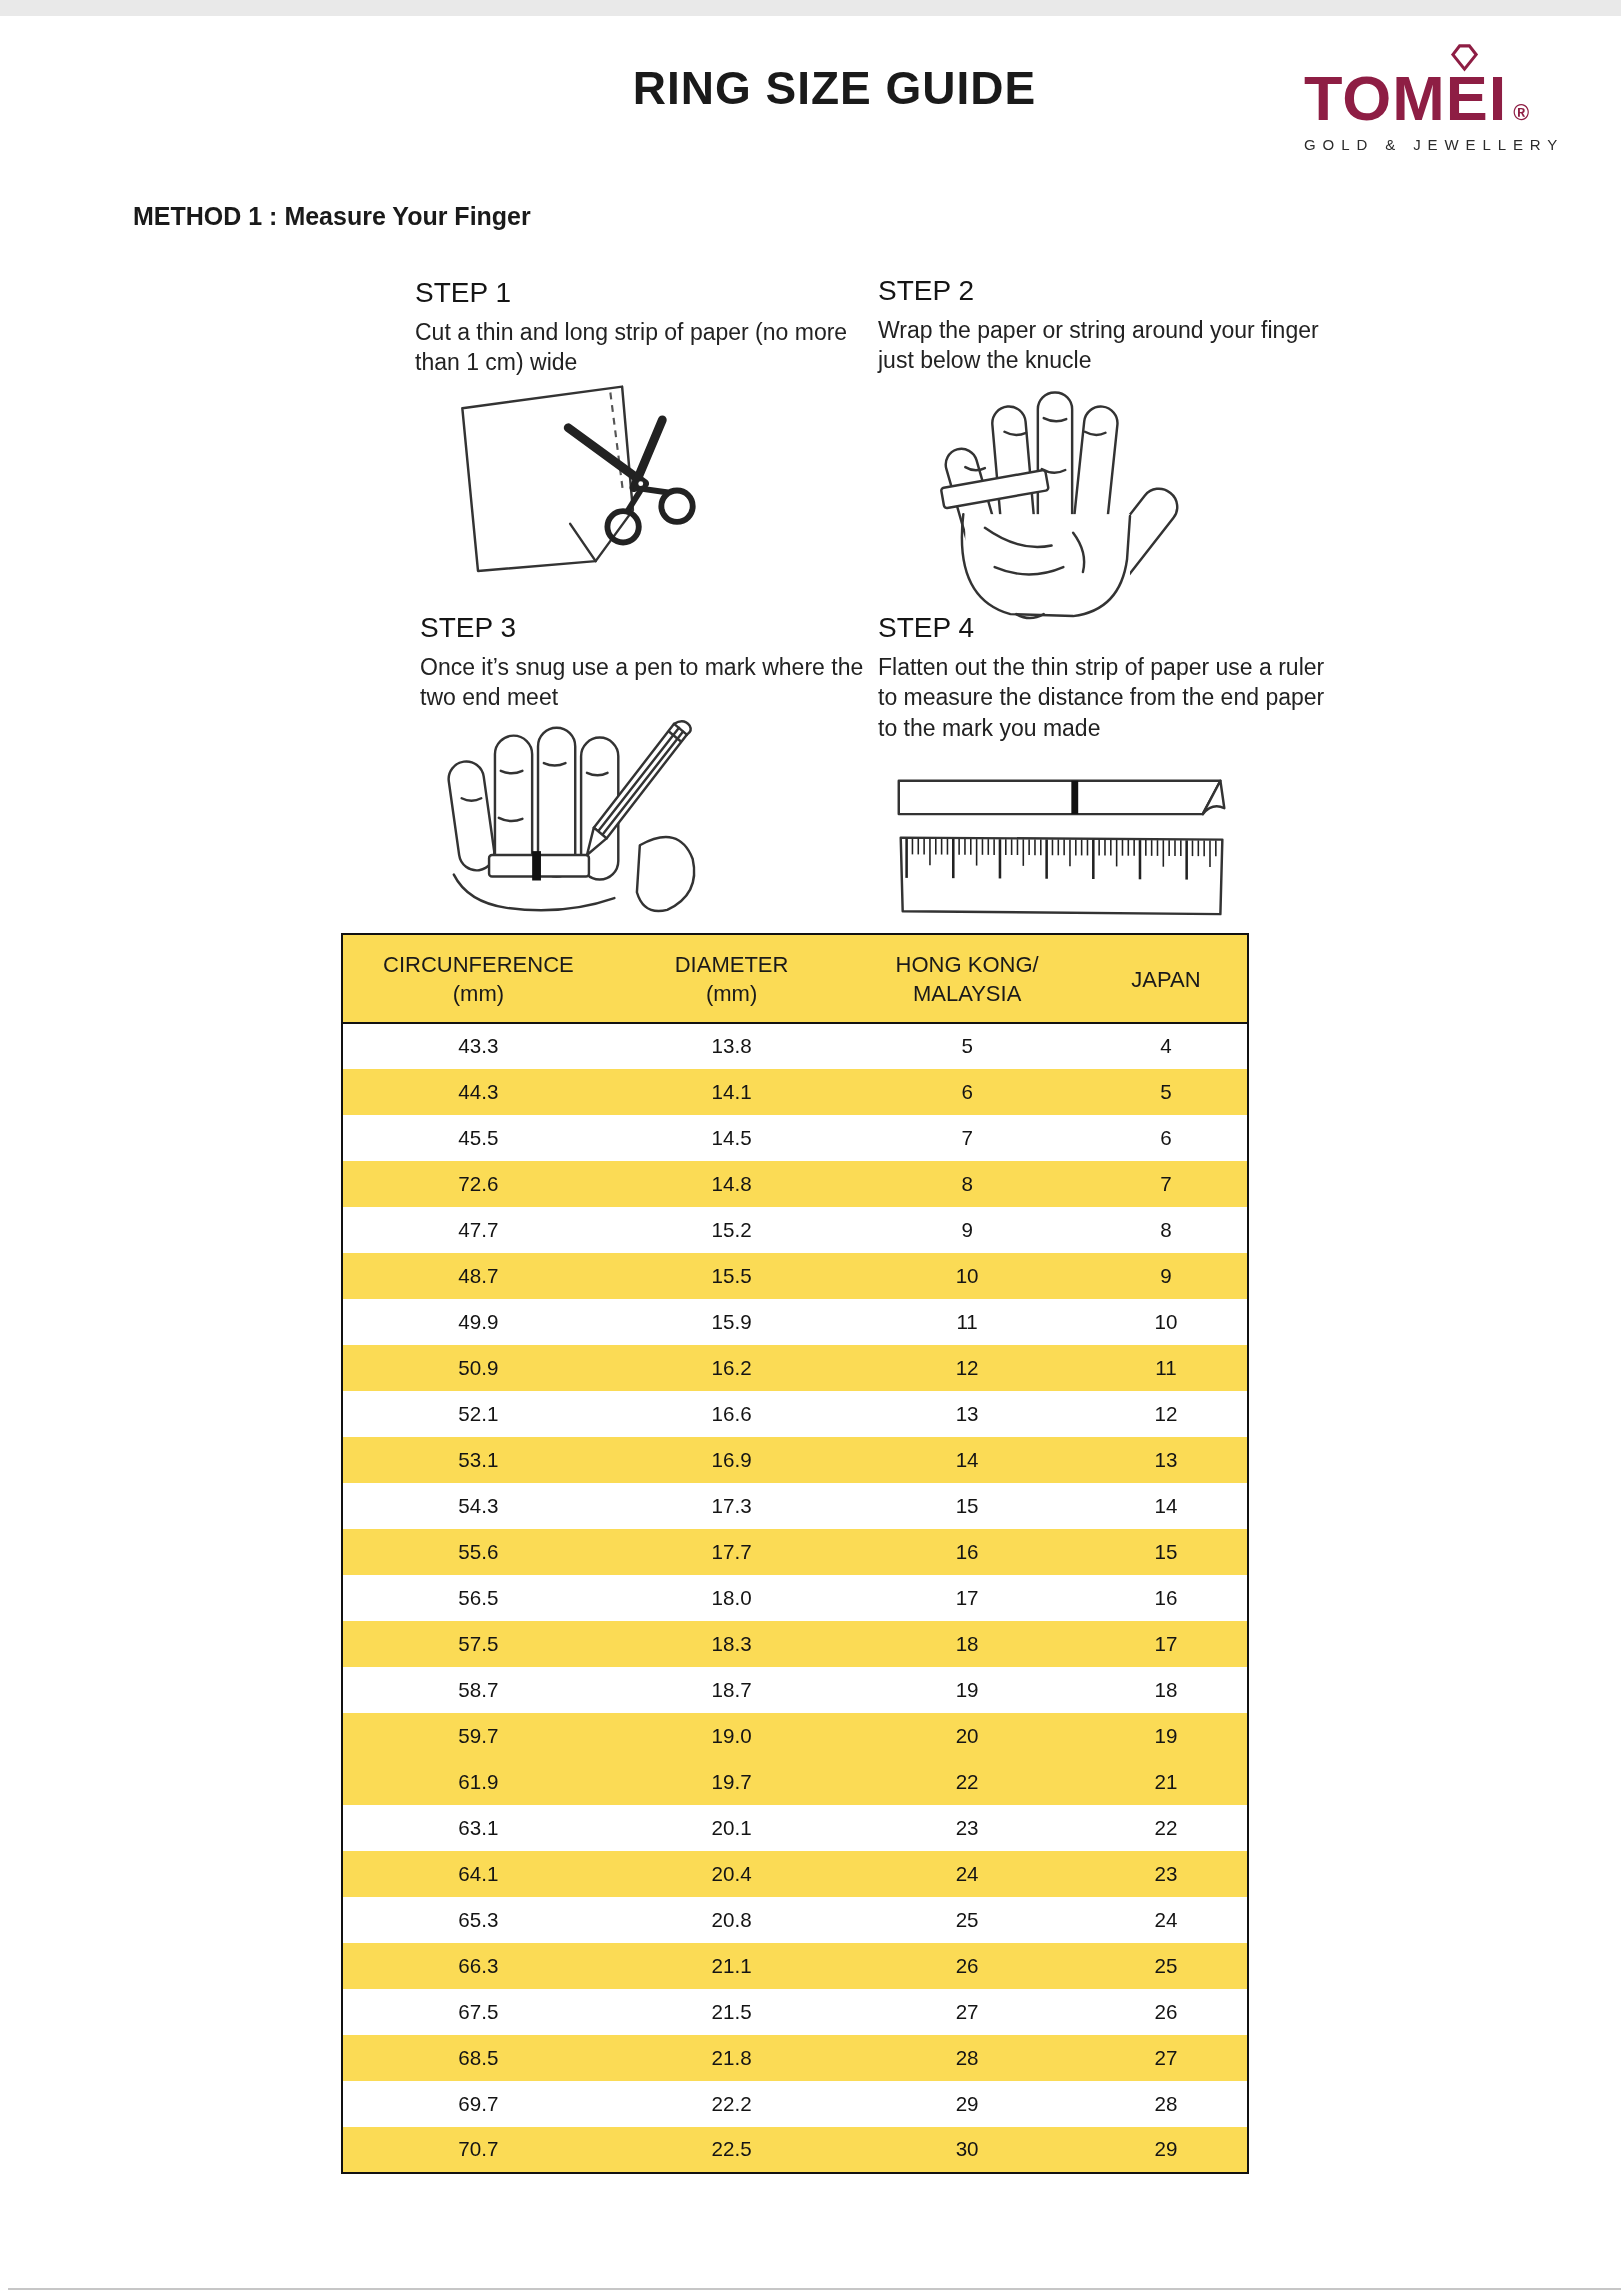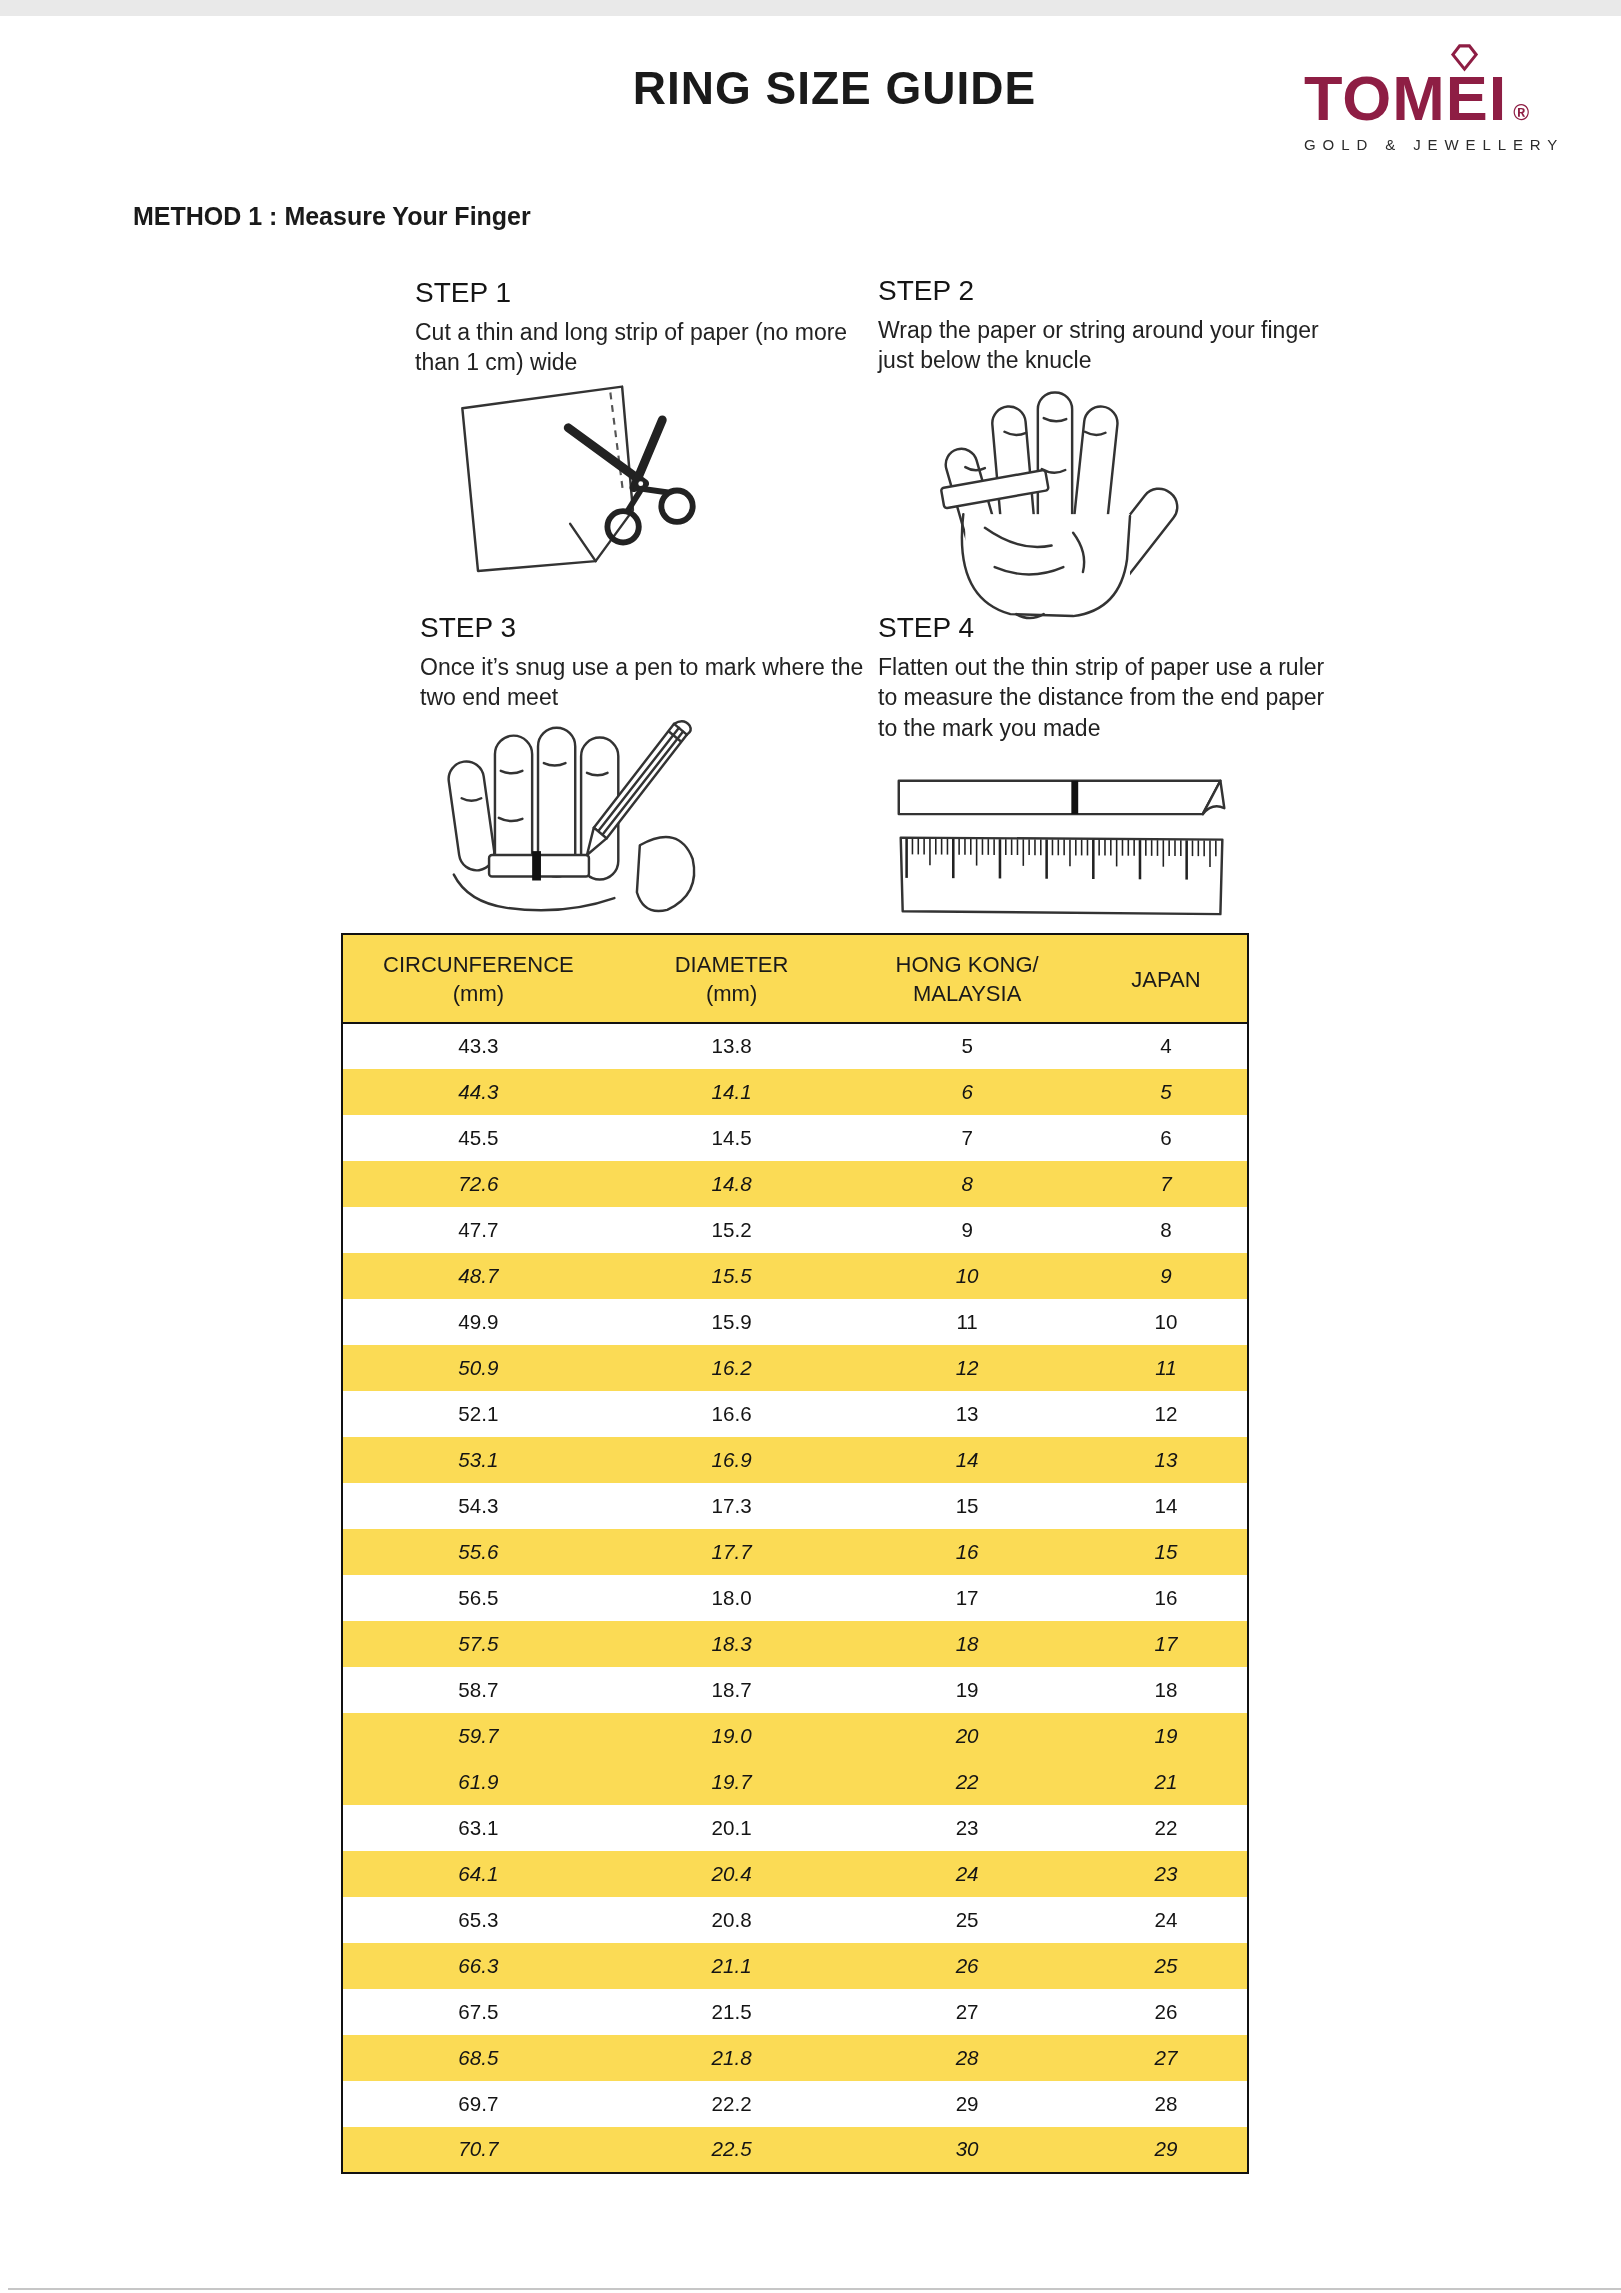--- a/index.html
+++ b/index.html
@@ -57,21 +57,21 @@
     background:var(--stripe,#FBDB55);
     border-bottom:2.9px solid #111;
     font-size:22px;font-weight:400;
     padding:14.7px 0 12.7px 0;
     line-height:1.35;
   }
   .size-table td{
     text-align:center;font-size:20.6px;font-weight:400;color:#141414;
   }
   .size-table tbody tr{height:46px;}
-  tr.stripe-yellow{background:var(--stripe,#FBDB55);font-style:italic;}
+  tr.stripe-yellow{background:var(--stripe,#FBDB55);}
   tr.stripe-white{background:#ffffff;}
   .col1{width:30%;} .col2{width:26%;} .col3{width:26%;} .col4{width:18%;}
   
   .footer-rule{
     position:absolute;left:7.8px;right:9.8px;top:2272px;height:2px;
     background:#c6c6c6;
   }
   .sketch{stroke:#333;fill:none;stroke-width:2.5;stroke-linecap:round;stroke-linejoin:round;}
   .sketch-fill{stroke:#333;fill:#ffffff;stroke-width:2.5;stroke-linejoin:round;}
 </style>

